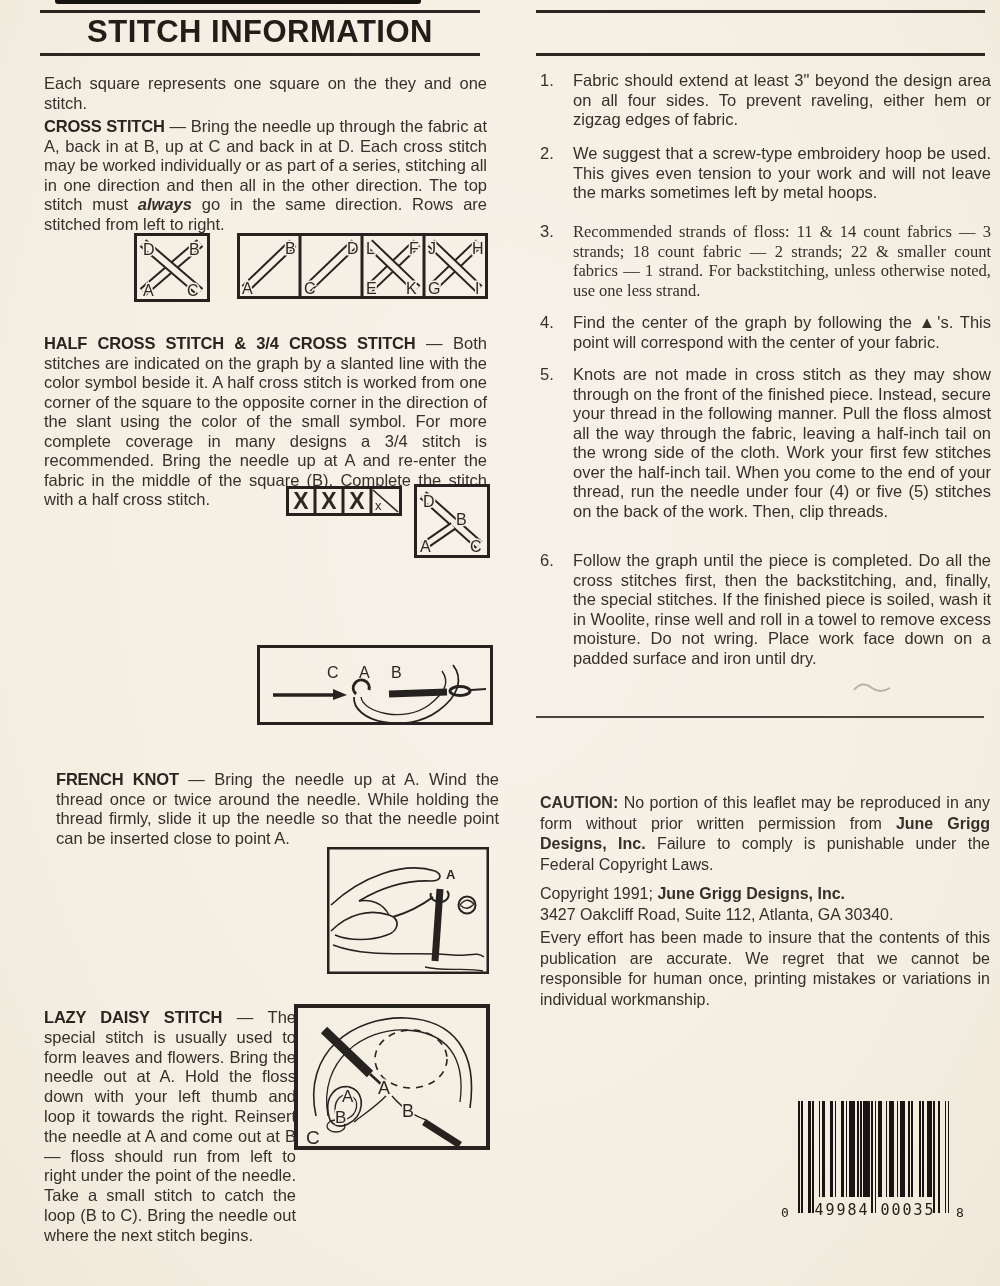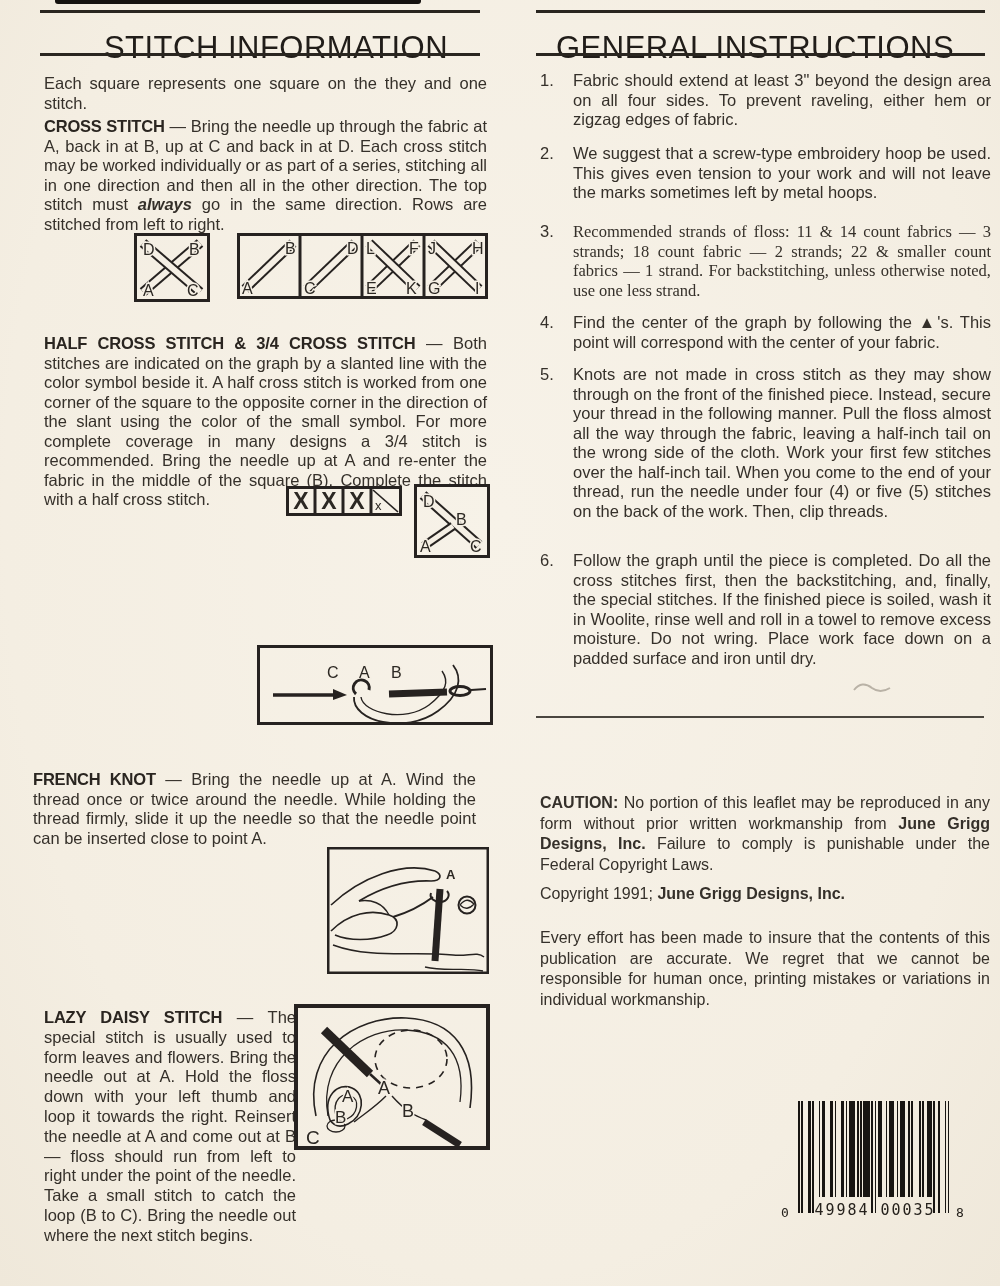--- a/index.html
+++ b/index.html
@@ -4,21 +4,21 @@
 <style>
   html,body{margin:0;padding:0;background:#d8d2c6;}
   .page{position:relative;width:1000px;height:1286px;margin:0 auto;
     background:#f5efe4;
     background:radial-gradient(ellipse at 50% 40%, #f7f2e8 0%, #f4eee2 70%, #efe8da 100%);
     overflow:hidden;
     font-family:"Liberation Sans", sans-serif;
     color:#35302a;}
   .rule{position:absolute;height:3px;background:#2a2620;}
   .thinrule{position:absolute;height:2px;background:#4a463f;}
-  .title{position:absolute;margin:16px;font-size:31px;font-weight:normal;color:#211d19;letter-spacing:0.5px;}
+  .title{position:absolute;margin:0;font-size:31px;font-weight:bold;color:#211d19;letter-spacing:0.5px;}
   .para{position:absolute;font-size:16.5px;line-height:19.5px;text-align:justify;color:#35302a;margin:0;}
   .para b{color:#2a2520;letter-spacing:-0.2px;}
   .para i.bi{font-weight:bold;}
   .item-num{position:absolute;font-size:16.5px;color:#35302a;}
   .item-text{position:absolute;font-size:16.5px;line-height:19.5px;text-align:justify;color:#35302a;}
   .smalltext{position:absolute;font-size:16px;line-height:20.5px;text-align:justify;color:#35302a;}
   .artifact{position:absolute;left:55px;top:0;width:366px;height:4px;background:#15120f;border-radius:0 0 3px 3px;}
   svg{position:absolute;overflow:visible;}
   svg text{font-family:"Liberation Sans", sans-serif;fill:#2c2823;}
   .dlabel{font-size:16px;paint-order:stroke;stroke:#f5efe4;stroke-width:3px;}
@@ -130,21 +130,21 @@
     <text class="dlabel" x="102" y="33">A</text>
     <text class="dlabel" x="134" y="33">B</text>
     <path d="M 99,49 a 8,8 0 1 1 13,-4" fill="none" stroke="#262220" stroke-width="3"></path>
     <path d="M 97,52 C 95,76 148,90 181,66 C 203,50 206,33 196,20" fill="none" stroke="#262220" stroke-width="1.8"></path>
     <path d="M 104,52 C 106,68 148,78 172,60 C 190,46 192,36 185,26" fill="none" stroke="#262220" stroke-width="1.4"></path>
     <line x1="132" y1="49" x2="190" y2="47" stroke="#262220" stroke-width="7"></line>
     <ellipse cx="203" cy="46" rx="10" ry="4.5" fill="none" stroke="#262220" stroke-width="3"></ellipse>
     <line x1="214" y1="45" x2="229" y2="44" stroke="#262220" stroke-width="2"></line>
   </svg>
 
-  <p class="para" style="left:33px;top:770px;width:443px;"><b>FRENCH KNOT</b><span> — </span><span>Bring the needle up at A. Wind the thread once or twice around the needle. While holding the thread firmly, slide it up the needle so that the needle point can be inserted close to point A.</span></p>
+  <p class="para" style="left:56px;top:770px;width:443px;"><b>FRENCH KNOT</b><span> — </span><span>Bring the needle up at A. Wind the thread once or twice around the needle. While holding the thread firmly, slide it up the needle so that the needle point can be inserted close to point A.</span></p>
 
   <svg style="left:327px;top:847px;" width="162" height="127" viewBox="0 0 162 127">
     <rect x="1.25" y="1.25" width="159.5" height="124.5" fill="none" stroke="#262220" stroke-width="2.5"></rect>
     <path d="M 4,58 C 34,30 76,14 108,24" fill="none" stroke="#262220" stroke-width="1.7"></path>
     <path d="M 108,24 C 116,28 114,34 104,34" fill="none" stroke="#262220" stroke-width="1.7"></path>
     <path d="M 104,34 C 78,33 52,42 32,54" fill="none" stroke="#262220" stroke-width="1.7"></path>
     <path d="M 4,84 C 22,66 44,62 62,68" fill="none" stroke="#262220" stroke-width="1.7"></path>
     <path d="M 62,68 C 74,72 72,84 60,88 C 44,94 22,94 8,88" fill="none" stroke="#262220" stroke-width="1.7"></path>
     <path d="M 32,54 C 44,52 56,56 62,68" fill="none" stroke="#262220" stroke-width="1.4"></path>
     <path d="M 66,70 C 86,64 98,56 106,50" fill="none" stroke="#262220" stroke-width="2"></path>
@@ -173,21 +173,20 @@
     <path d="M 98,92 C 112,108 122,112 132,116" fill="none" stroke="#262220" stroke-width="1.4"></path>
     <line x1="130" y1="118" x2="166" y2="141" stroke="#262220" stroke-width="7"></line>
     <text class="dlabel" x="84" y="90" style="font-size:18px;">A</text>
     <text class="dlabel" x="48" y="98" style="font-size:17px;">A</text>
     <text class="dlabel" x="41" y="119" style="font-size:17px;">B</text>
     <text class="dlabel" x="108" y="113" style="font-size:18px;">B</text>
     <text class="dlabel" x="12" y="140" style="font-size:19px;">C</text>
   </svg>
 
   <div class="rule" style="left:536px;top:10px;width:449px;"></div>
-  <h1 class="title" style="left:540px;top:14px;width:449px;text-align:left;">GENERAL INSTRUCTIONS</h1>
   <div class="rule" style="left:536px;top:53px;width:449px;"></div>
 
   <div>
     <span class="item-num" style="left:540px;top:71px;">1.</span>
     <div class="item-text" style="left:573px;top:71px;width:418px;">Fabric should extend at least 3" beyond the design area on all four sides. To prevent raveling, either hem or zigzag edges of fabric.</div>
   </div>
   <div>
     <span class="item-num" style="left:540px;top:144px;">2.</span>
     <div class="item-text" style="left:573px;top:144px;width:418px;">We suggest that a screw-type embroidery hoop be used. This gives even tension to your work and will not leave the marks sometimes left by metal hoops.</div>
   </div>
@@ -206,24 +205,25 @@
   <div>
     <span class="item-num" style="left:540px;top:551px;">6.</span>
     <div class="item-text" style="left:573px;top:551px;width:418px;">Follow the graph until the piece is completed. Do all the cross stitches first, then the backstitching, and, finally, the special stitches. If the finished piece is soiled, wash it in Woolite, rinse well and roll in a towel to remove excess moisture. Do not wring. Place work face down on a padded surface and iron until dry.</div>
   </div>
 
   <svg class="squiggle" width="40" height="20" viewBox="0 0 40 20">
     <path d="M 2,12 q 8,-10 18,-2 q 8,6 18,0" fill="none" stroke="#b9b2a6" stroke-width="2"></path>
   </svg>
   <div class="thinrule" style="left:536px;top:716px;width:448px;"></div>
 
-  <div class="smalltext" style="left:540px;top:793px;width:450px;"><b>CAUTION:</b><span> No portion of this leaflet may be reproduced in any form without prior written workmanship from </span><b>June Grigg Designs, Inc.</b><span> Failure to comply is punishable under the Federal Copyright Laws.</span></div>
+  <div class="smalltext" style="left:540px;top:793px;width:450px;"><b>CAUTION:</b><span> No portion of this leaflet may be reproduced in any form without prior written permission from </span><b>June Grigg Designs, Inc.</b><span> Failure to comply is punishable under the Federal Copyright Laws.</span></div>
 
   <div class="smalltext" style="left:540px;top:884px;width:450px;text-align:left;">
     <div><span>Copyright 1991; </span><b>June Grigg Designs, Inc.</b></div>
+    <div>3427 Oakcliff Road, Suite 112, Atlanta, GA 30340.</div>
   </div>
 
   <div class="smalltext" style="left:540px;top:928px;width:450px;">Every effort has been made to insure that the contents of this publication are accurate. We regret that we cannot be responsible for human once, printing mistakes or variations in individual workmanship.</div>
 
   <div class="barcode">
     <div class="bc-bars">
         <div class="bc-mod bar" style="height: 112px;"></div>
         <div class="bc-mod" style="height: 112px;"></div>
         <div class="bc-mod bar" style="height: 112px;"></div>
         <div class="bc-mod" style="height: 112px;"></div>

